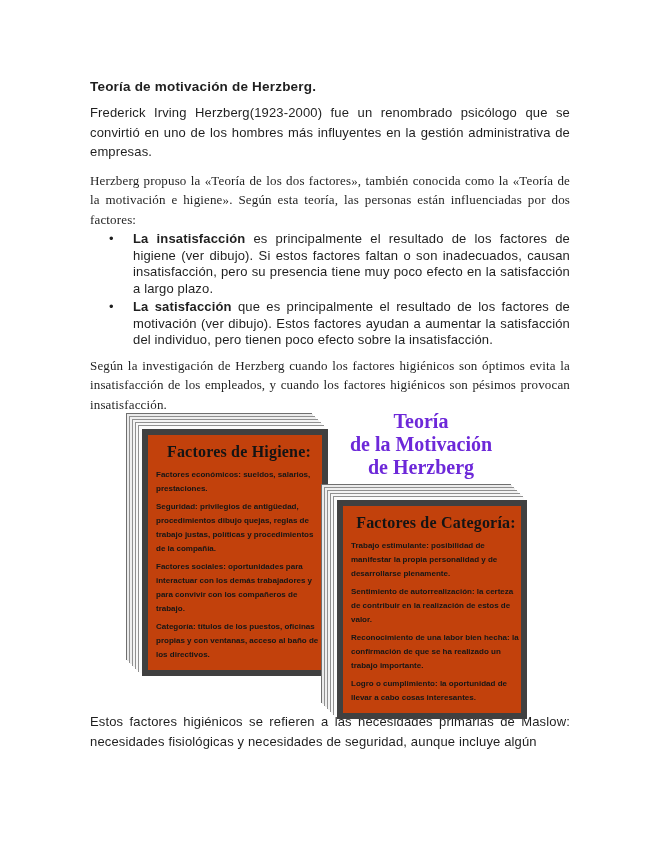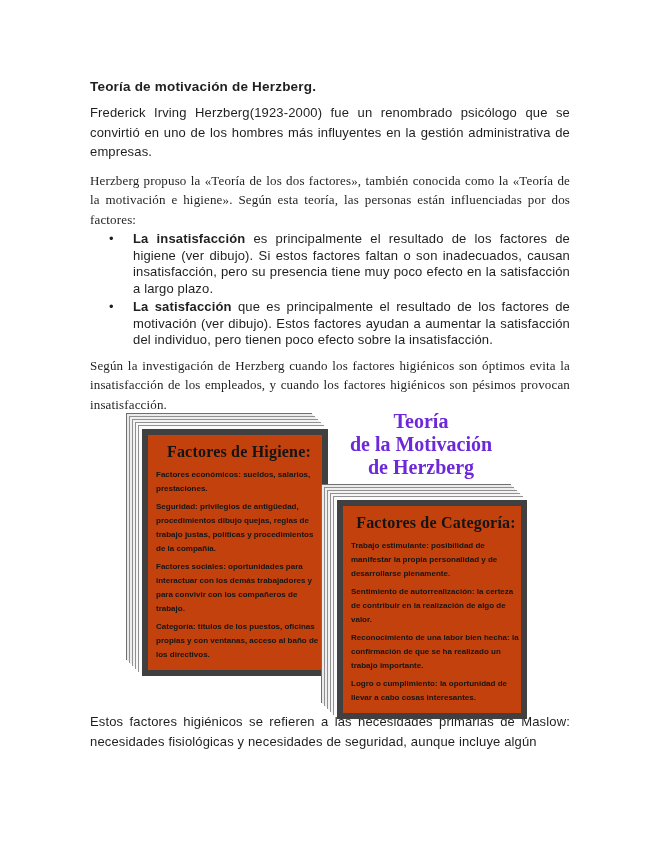--- a/index.html
+++ b/index.html
@@ -141,21 +141,21 @@
       <div class="card-heading">Factores de Higiene:</div>
       <p class="card-item">Factores económicos: sueldos, salarios, prestaciones.</p>
       <p class="card-item">Seguridad: privilegios de antigüedad, procedimientos dibujo quejas, reglas de trabajo justas, políticas y procedimientos de la compañía.</p>
       <p class="card-item">Factores sociales: oportunidades para interactuar con los demás trabajadores y para convivir con los compañeros de trabajo.</p>
       <p class="card-item">Categoría: títulos de los puestos, oficinas propias y con ventanas, acceso al baño de los directivos.</p>
     </div>
 
     <div class="card motivation">
       <div class="card-heading">Factores de Categoría:</div>
       <p class="card-item">Trabajo estimulante: posibilidad de manifestar la propia personalidad y de desarrollarse plenamente.</p>
-      <p class="card-item">Sentimiento de autorrealización: la certeza de contribuir en la realización de algo de valor.</p>
+      <p class="card-item">Sentimiento de autorrealización: la certeza de contribuir en la realización de estos de valor.</p>
       <p class="card-item">Reconocimiento de una labor bien hecha: la confirmación de que se ha realizado un trabajo importante.</p>
       <p class="card-item">Logro o cumplimiento: la oportunidad de llevar a cabo cosas interesantes.</p>
     </div>
 
   </div>
 
   <p class="doc-para" style="margin-top:14px;">Estos factores higiénicos se refieren a las necesidades primarias de Maslow: necesidades fisiológicas y necesidades de seguridad, aunque incluye algún</p>
 
 </div>
 

